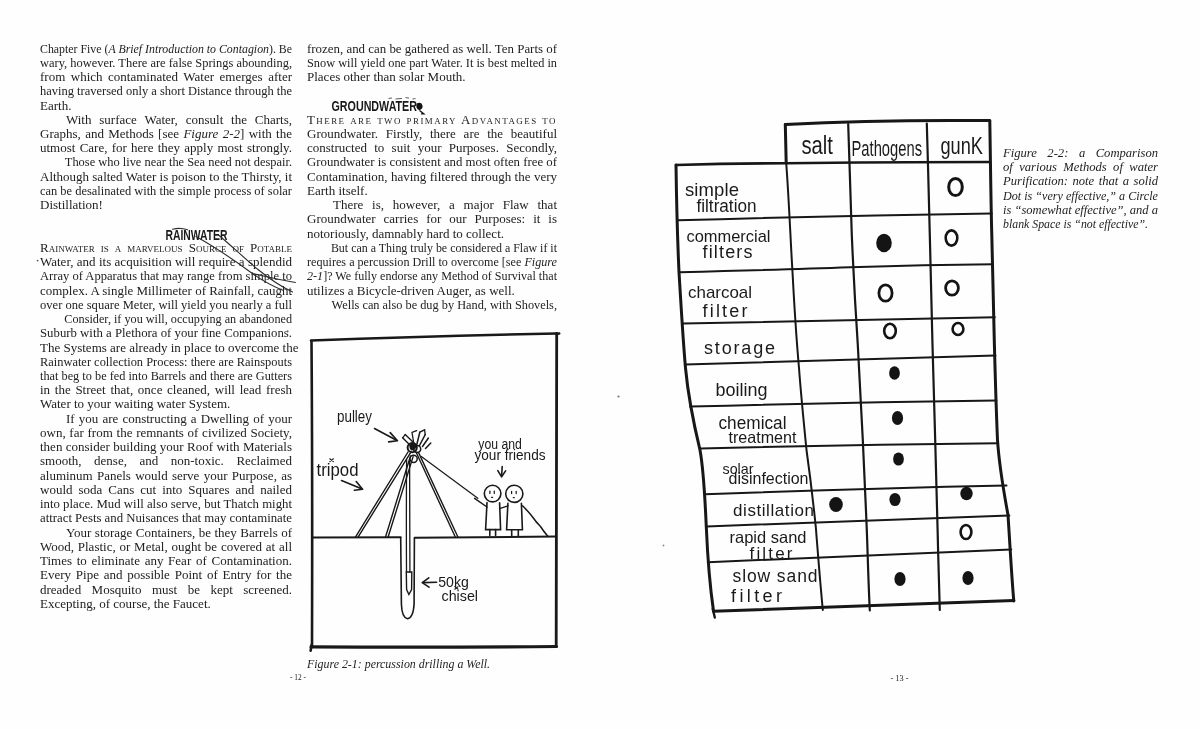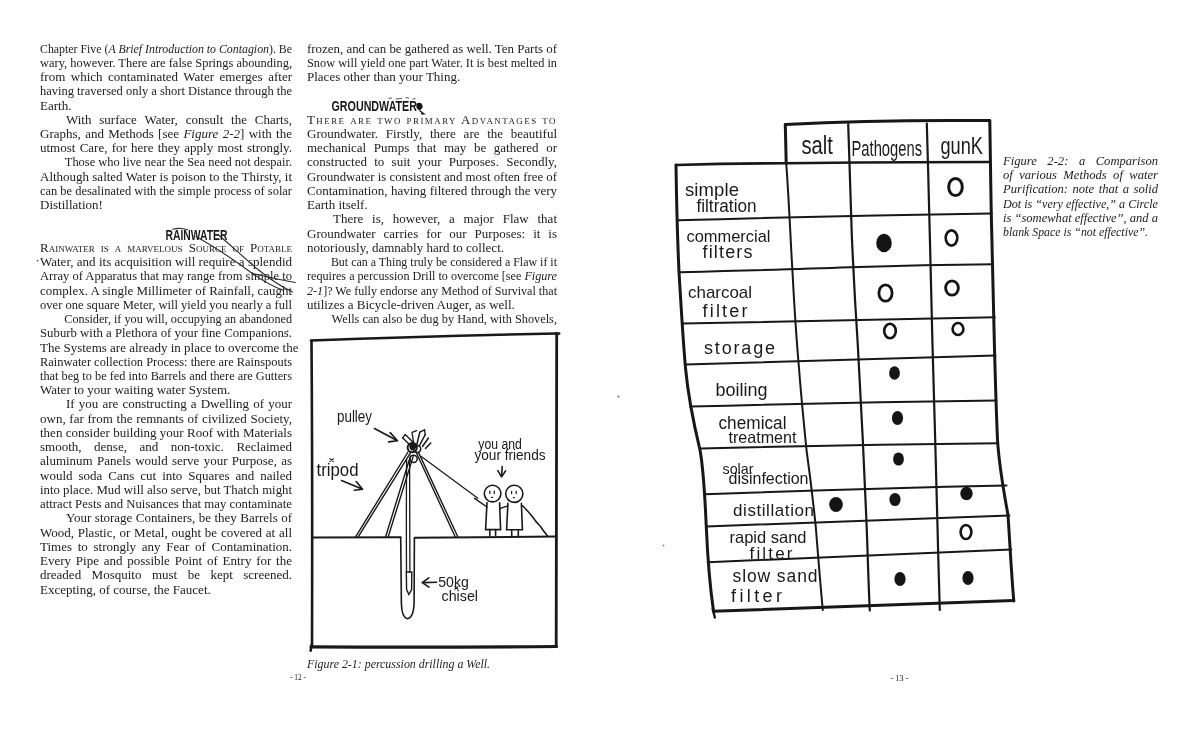--- a/index.html
+++ b/index.html
@@ -34,60 +34,60 @@
 <div class="ln"><span class="sc">Rainwater is a marvelous Source of Potable</span></div>
 <div class="ln">Water, and its acquisition will require a splendid</div>
 <div class="ln sq" style="transform:scaleX(0.9668);">Array of Apparatus that may range from simple to</div>
 <div class="ln sq" style="transform:scaleX(0.9971);">complex. A single Millimeter of Rainfall, caught</div>
 <div class="ln sq" style="transform:scaleX(0.9661);">over one square Meter, will yield you nearly a full</div>
 <div class="ln ind sq" style="transform:scaleX(0.9374);">Consider, if you will, occupying an abandoned</div>
 <div class="ln sq" style="transform:scaleX(0.9830);">Suburb with a Plethora of your fine Companions.</div>
 <div class="ln">The Systems are already in place to overcome the</div>
 <div class="ln sq" style="transform:scaleX(0.9549);">Rainwater collection Process: there are Rainspouts</div>
 <div class="ln sq" style="transform:scaleX(0.9459);">that beg to be fed into Barrels and there are Gutters</div>
+<div class="ln">in the Street that, once cleaned, will lead fresh</div>
 <div class="ln last">Water to your waiting water System.</div>
 <div class="ln ind">If you are constructing a Dwelling of your</div>
 <div class="ln">own, far from the remnants of civilized Society,</div>
 <div class="ln">then consider building your Roof with Materials</div>
 <div class="ln">smooth, dense, and non-toxic. Reclaimed</div>
 <div class="ln">aluminum Panels would serve your Purpose, as</div>
 <div class="ln">would soda Cans cut into Squares and nailed</div>
 <div class="ln sq" style="transform:scaleX(0.9840);">into place. Mud will also serve, but Thatch might</div>
 <div class="ln sq" style="transform:scaleX(0.9832);">attract Pests and Nuisances that may contaminate</div>
 <div class="ln ind">Your storage Containers, be they Barrels of</div>
 <div class="ln">Wood, Plastic, or Metal, ought be covered at all</div>
-<div class="ln">Times to strongly any Fear of Contamination.</div>
+<div class="ln">Times to eliminate any Fear of Contamination.</div>
 <div class="ln">Every Pipe and possible Point of Entry for the</div>
 <div class="ln">dreaded Mosquito must be kept screened.</div>
 <div class="ln last">Excepting, of course, the Faucet.</div>
 </div>
 <div class="col" style="left:307px;top:41.6px;width:250px">
 <div class="ln sq" style="transform:scaleX(0.9925);">frozen, and can be gathered as well. Ten Parts of</div>
 <div class="ln sq" style="transform:scaleX(0.9492);">Snow will yield one part Water. It is best melted in</div>
-<div class="ln last">Places other than your Thing.</div>
+<div class="ln last">Places other than solar Mouth.</div>
 <div class="ln sp"></div>
 <div class="ln sp"></div>
 <div class="ln sq" style="transform:scaleX(0.9888);"><span class="sc2">There are two primary Advantages to</span></div>
 <div class="ln">Groundwater. Firstly, there are the beautiful</div>
-<div class="ln">mechanical Pumps that may be gathered or</div>
 <div class="ln">constructed to suit your Purposes. Secondly,</div>
 <div class="ln sq" style="transform:scaleX(0.9850);">Groundwater is consistent and most often free of</div>
 <div class="ln">Contamination, having filtered through the very</div>
 <div class="ln last">Earth itself.</div>
 <div class="ln ind">There is, however, a major Flaw that</div>
 <div class="ln">Groundwater carries for our Purposes: it is</div>
 <div class="ln last">notoriously, damnably hard to collect.</div>
 <div class="ln ind sq" style="transform:scaleX(0.9192);">But can a Thing truly be considered a Flaw if it</div>
 <div class="ln sq" style="transform:scaleX(0.9337);">requires a percussion Drill to overcome [see <i>Figure</i></div>
 <div class="ln sq" style="transform:scaleX(0.9301);"><i>2-1</i>]? We fully endorse any Method of Survival that</div>
 <div class="ln last">utilizes a Bicycle-driven Auger, as well.</div>
 <div class="ln ind sq" style="transform:scaleX(0.9470);">Wells can also be dug by Hand, with Shovels,</div>
 </div>
 <div class="cap" style="left:307px;top:656.8px;width:260px;white-space:nowrap;transform-origin:0 0;transform:scaleX(0.9443)">Figure 2-1: percussion drilling a Well.</div>
-<div class="cap" style="left:1003px;top:154px;width:155px">
+<div class="cap" style="left:1003px;top:146px;width:155px">
 <div class="cl jj">Figure 2-2: a Comparison</div>
 <div class="cl jj">of various Methods of water</div>
 <div class="cl jj">Purification: note that a solid</div>
 <div class="cl" style="transform:scaleX(0.9620)">Dot is “very effective,” a Circle</div>
 <div class="cl" style="transform:scaleX(0.9957)">is “somewhat effective”, and a</div>
 <div class="cl" style="transform:scaleX(0.9400)">blank Space is “not effective”.</div>
 </div>
 <svg width="1200" height="729" viewBox="0 0 1200 729" style="position:absolute;left:0;top:0">
     <g stroke="#191919" fill="none" stroke-linecap="round">
 <path d="M311.5,341 Q312.5,470 312,646.5" stroke-width="2.6"></path>

